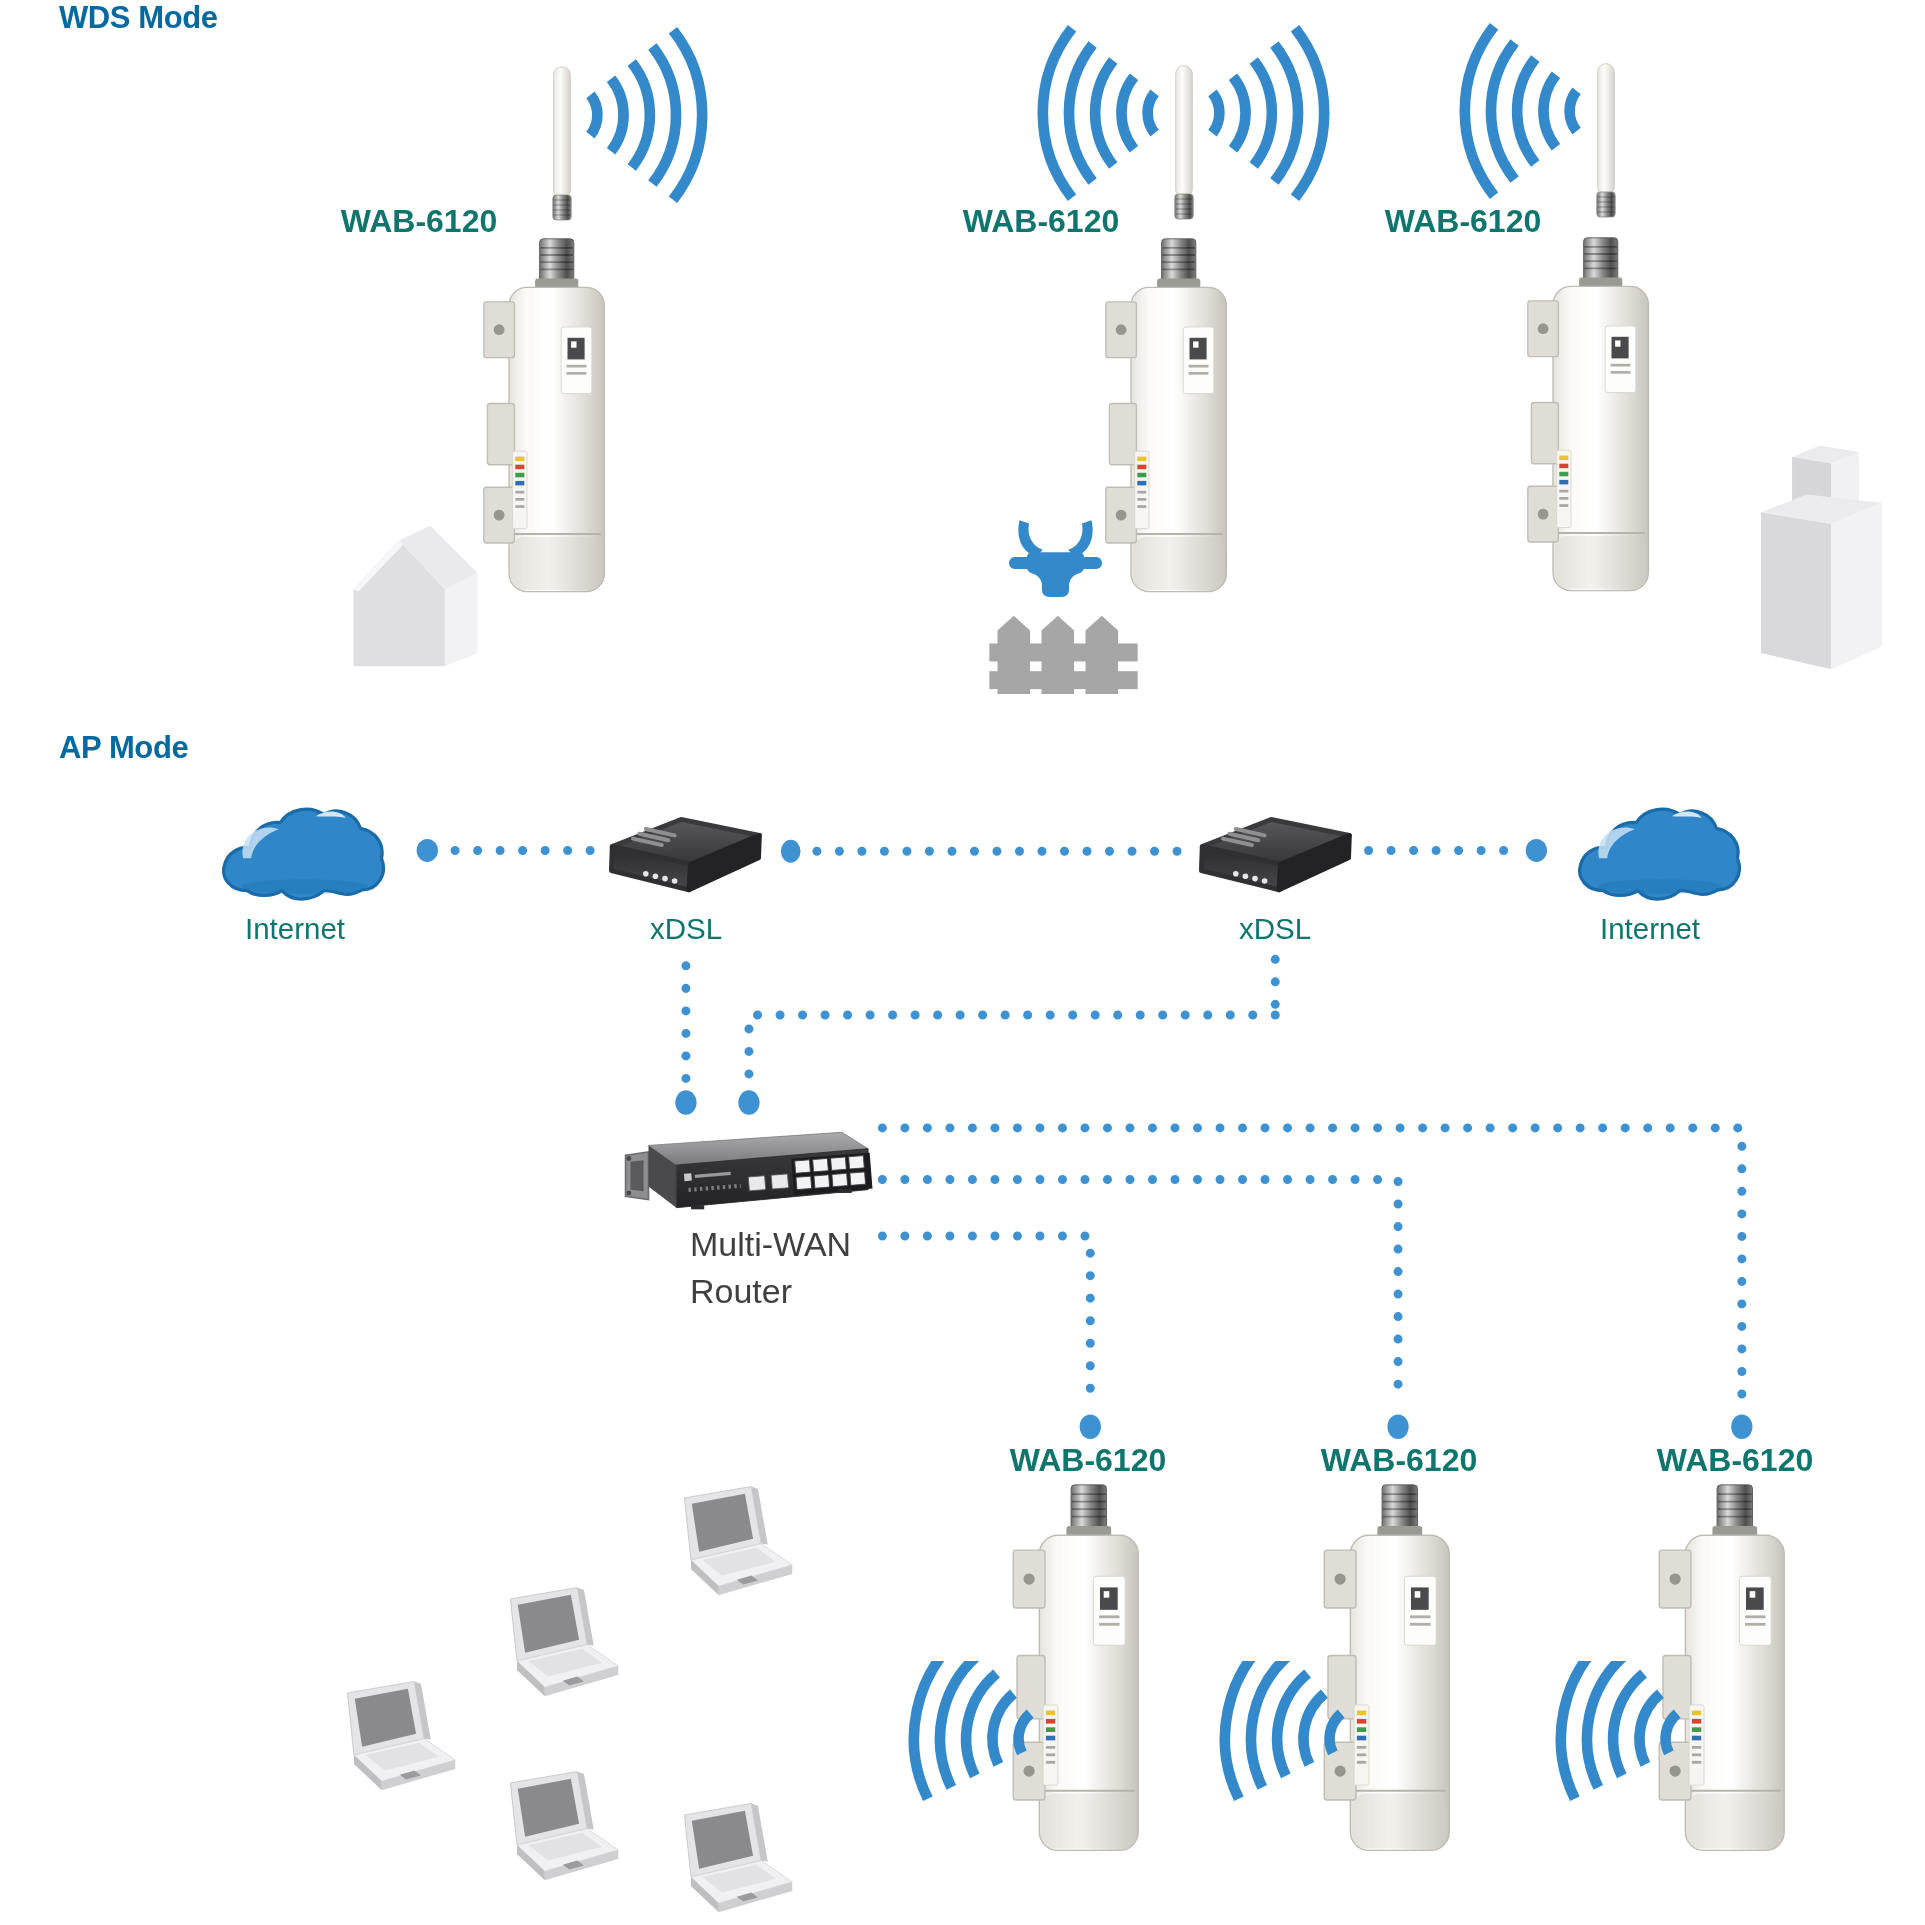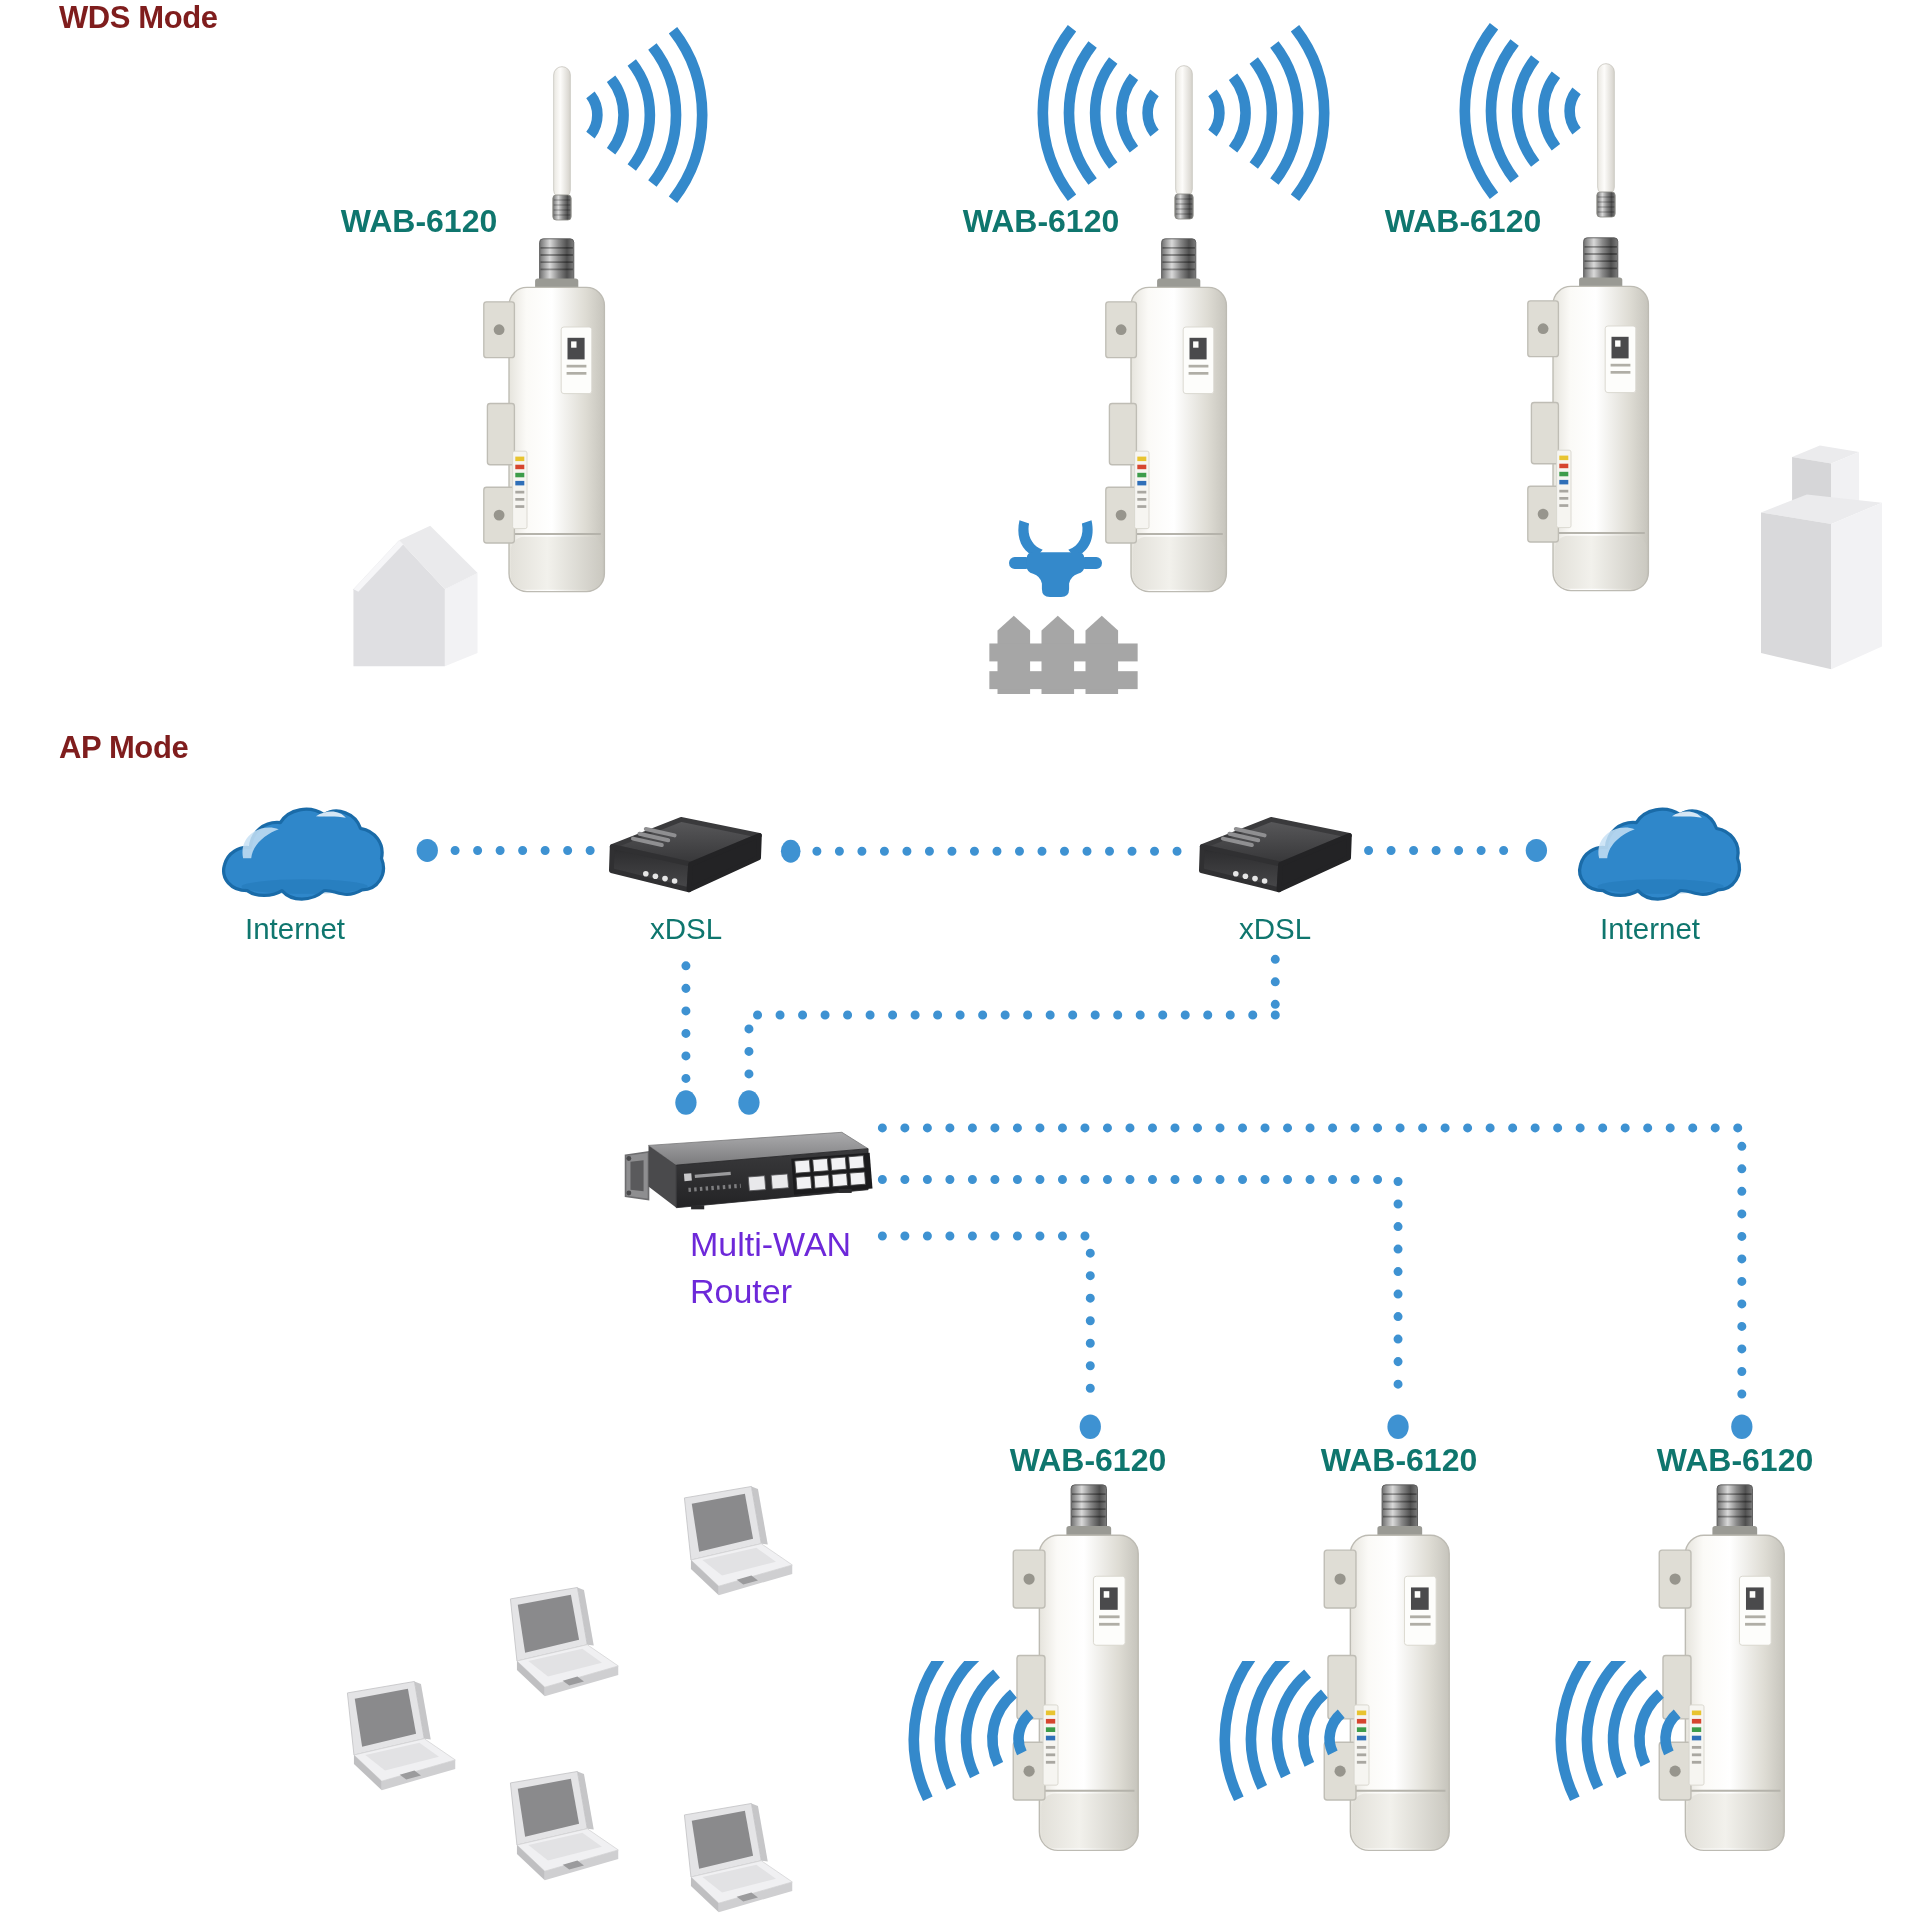--- a/index.html
+++ b/index.html
@@ -1,22 +1,22 @@
 <!DOCTYPE html>
 <html style="font-size:13px"><head>
 <meta charset="utf-8">
 <style>
   html,body{margin:0;padding:0;background:#ffffff;}
   body{font-family:"Liberation Sans", sans-serif; color:#222;}
   .canvas{position:relative;width:1926px;height:1926px;background:#ffffff;overflow:hidden;}
   .abs{position:absolute;}
-  .section-title{position:absolute;font-size:31px;font-weight:700;color:#7f1d1d;letter-spacing:-0.4px;white-space:nowrap;}
+  .section-title{position:absolute;font-size:31px;font-weight:700;color:#0369a1;letter-spacing:-0.4px;white-space:nowrap;}
   .dev-label{position:absolute;transform:translateX(-50%);font-size:32px;font-weight:700;color:#0f766e;white-space:nowrap;}
   .node-label{position:absolute;transform:translateX(-50%);font-size:29.5px;font-weight:400;color:#0f766e;white-space:nowrap;}
-  .router-label{position:absolute;font-size:34px;font-weight:400;color:#6d28d9;line-height:47px;white-space:nowrap;}
+  .router-label{position:absolute;font-size:34px;font-weight:400;color:#404040;line-height:47px;white-space:nowrap;}
 </style>
 </head>
 <body>
 
 <div class="canvas">
 
   <svg width="0" height="0" style="position:absolute">
     <defs>
       <linearGradient id="gradBody" x1="0" y1="0" x2="1" y2="0">
         <stop offset="0" stop-color="#E6E4DD"></stop>

